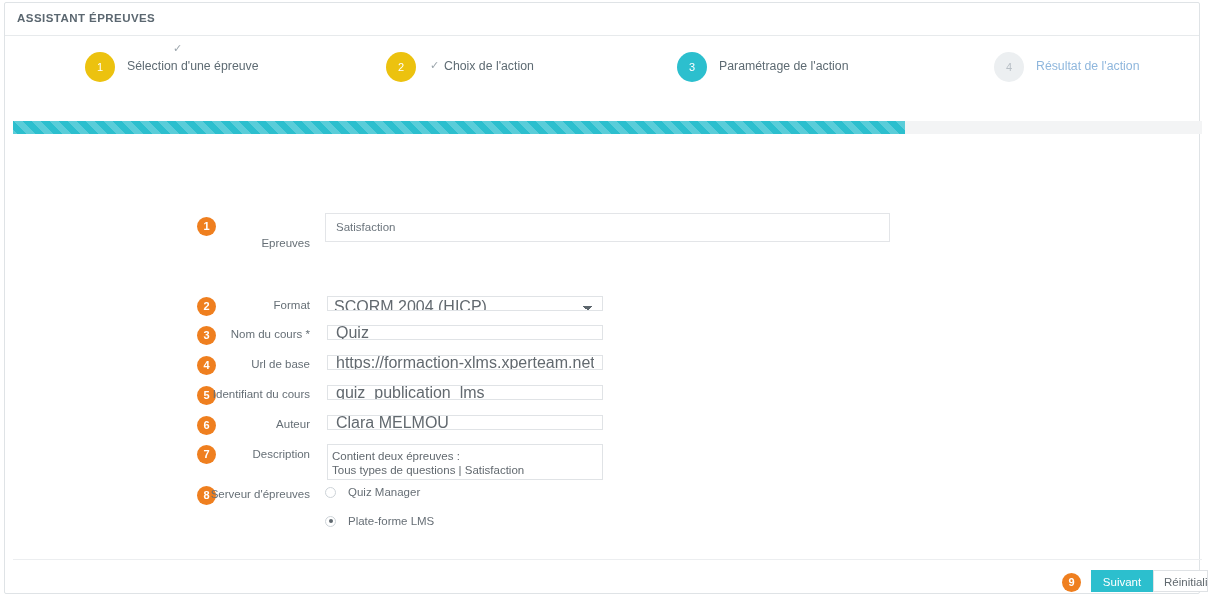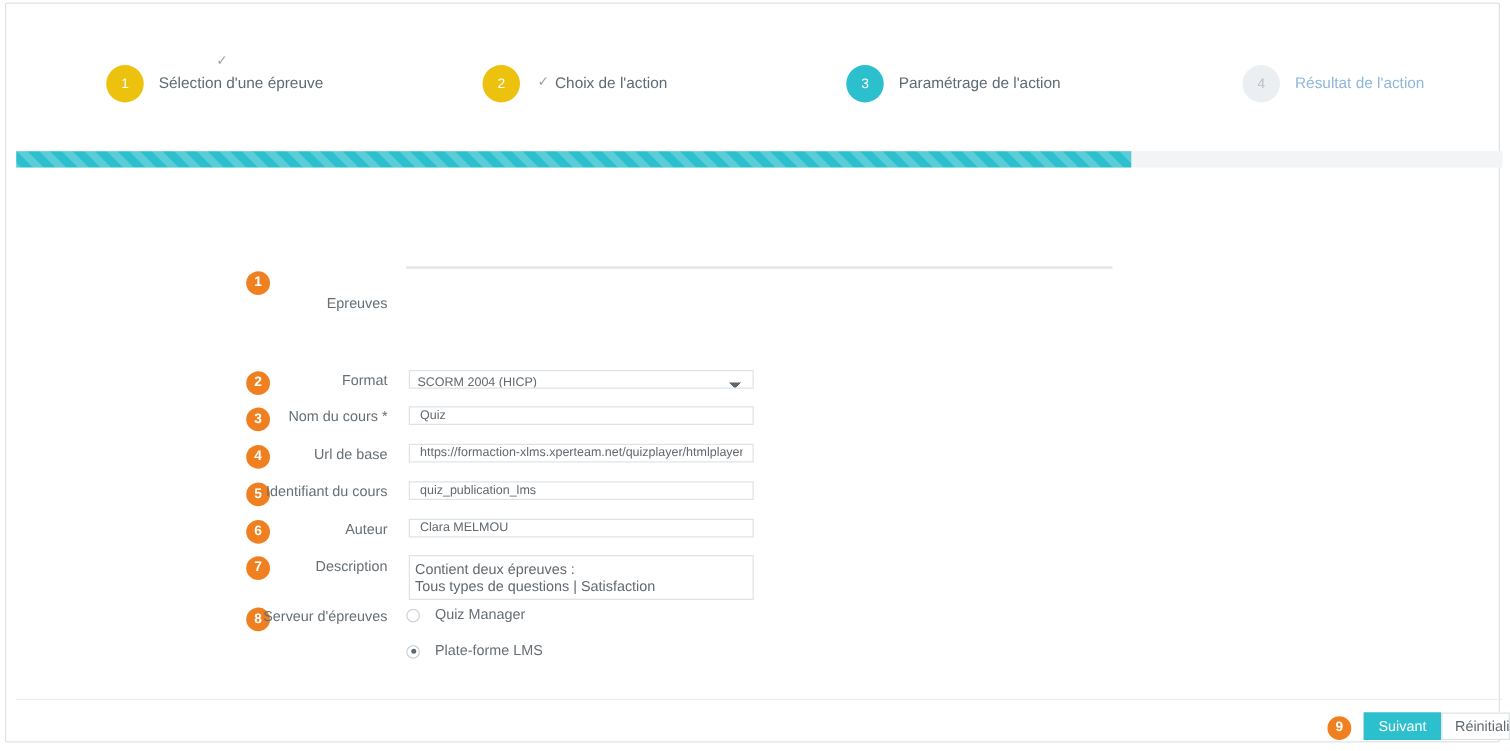--- a/index.html
+++ b/index.html
@@ -116,21 +116,21 @@
     box-sizing:border-box;
   }
   .epreuves-box .item + .item{border-top:1px solid #e9ebed;}
 
   .inp{
     position:absolute;left:322px;
     box-sizing:border-box;
     border:1px solid #e0e3e6;
     background:#fff;
     font-family:"Liberation Sans", sans-serif;
-    font-size:10px;color:#62696f;
+    font-size:16px;color:#62696f;
     padding:0 8px;
     height:15px;line-height:20px;
     width:276px;
     outline:none;
     overflow:hidden;white-space:nowrap;text-overflow:clip;
   }
   select.inp{
     padding:0 6px;
     -webkit-appearance:none;appearance:none;
     background-image:
@@ -191,20 +191,23 @@
     text-align:center;
     overflow:visible;white-space:nowrap;
   }
 </style>
 </head>
 <body>
 
 <div class="page">
   <div class="card">
 
+    <div class="card-header">
+      <div class="card-title">ASSISTANT ÉPREUVES</div>
+    </div>
 
     <div class="stepper">
 
       <div class="step step1">
         <div class="bullet yellow">1</div>
         <div class="tick tick-a">✓</div>
         <div class="label">Sélection d'une épreuve</div>
       </div>
 
       <div class="step step2">
@@ -228,20 +231,21 @@
       <div class="progress-fill" style="width: 75%;"></div>
     </div>
 
 
     <div class="form">
 
       <div class="row" style="top:0;">
         <div class="badge" style="left:192px;top:4px;">1</div>
         <div class="flabel" style="top:24px;">Epreuves</div>
         <div class="epreuves-box">
+          <div class="item">Satisfaction</div>
         </div>
       </div>
 
       <div class="row" style="top:83px;">
         <div class="badge" style="left:192px;top:1px;">2</div>
         <div class="flabel" style="top:3px;">Format</div>
         <select class="inp" style="top:0;">
           <option>SCORM 2004 (HICP)</option>
         </select>
       </div>

